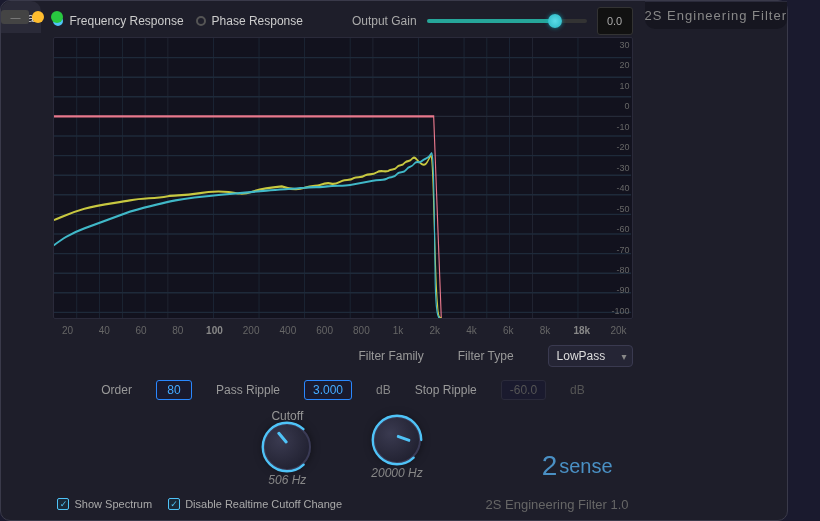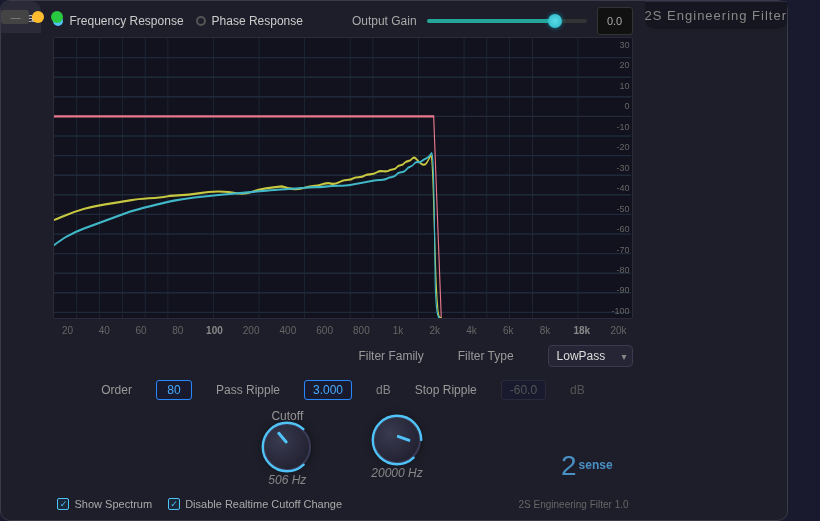--- a/index.html
+++ b/index.html
@@ -343,21 +343,21 @@
     .check-mark {
       color: #4fc3f7;
       font-size: 9px;
     }
     .check-label {
       color: #aaa;
       font-size: 11px;
     }
     .plugin-info {
       color: #666;
-      font-size: 10px;
+      font-size: 13px;
     }
     
     .footer {
       height: 28px;
       background: #161620;
       border-top: 1px solid #2a2a3a;
       border-radius: 0 0 10px 10px;
       display: flex;
       align-items: center;
       justify-content: center;
@@ -552,21 +552,21 @@
             <div class="knob-indicator" style="transform: translateX(-50%) rotate(110deg);"></div>
           </div>
           <span class="knob-value"><span>20000</span> <span>Hz</span></span>
         </div>
       </div>
 
       <div class="brand-logo">
         <div style="display:flex; align-items:center; gap:2px;">
           <span style="color:#4a90c4; font-size:28px; font-weight:200; line-height:1;">2</span>
           <div style="display:flex;flex-direction:column;line-height:1.1;">
-            <span style="color:#4a90c4; font-size:12px; font-weight:700;">sense</span>
+            <span style="color:#4a90c4; font-size:20px; font-weight:400;">sense</span>
           </div>
         </div>
       </div>
     </div>
 
     <div class="bottom-row">
       <div class="checkbox-group">
         <div class="check-item">
           <div class="check-box">
             <span class="check-mark">✓</span>

